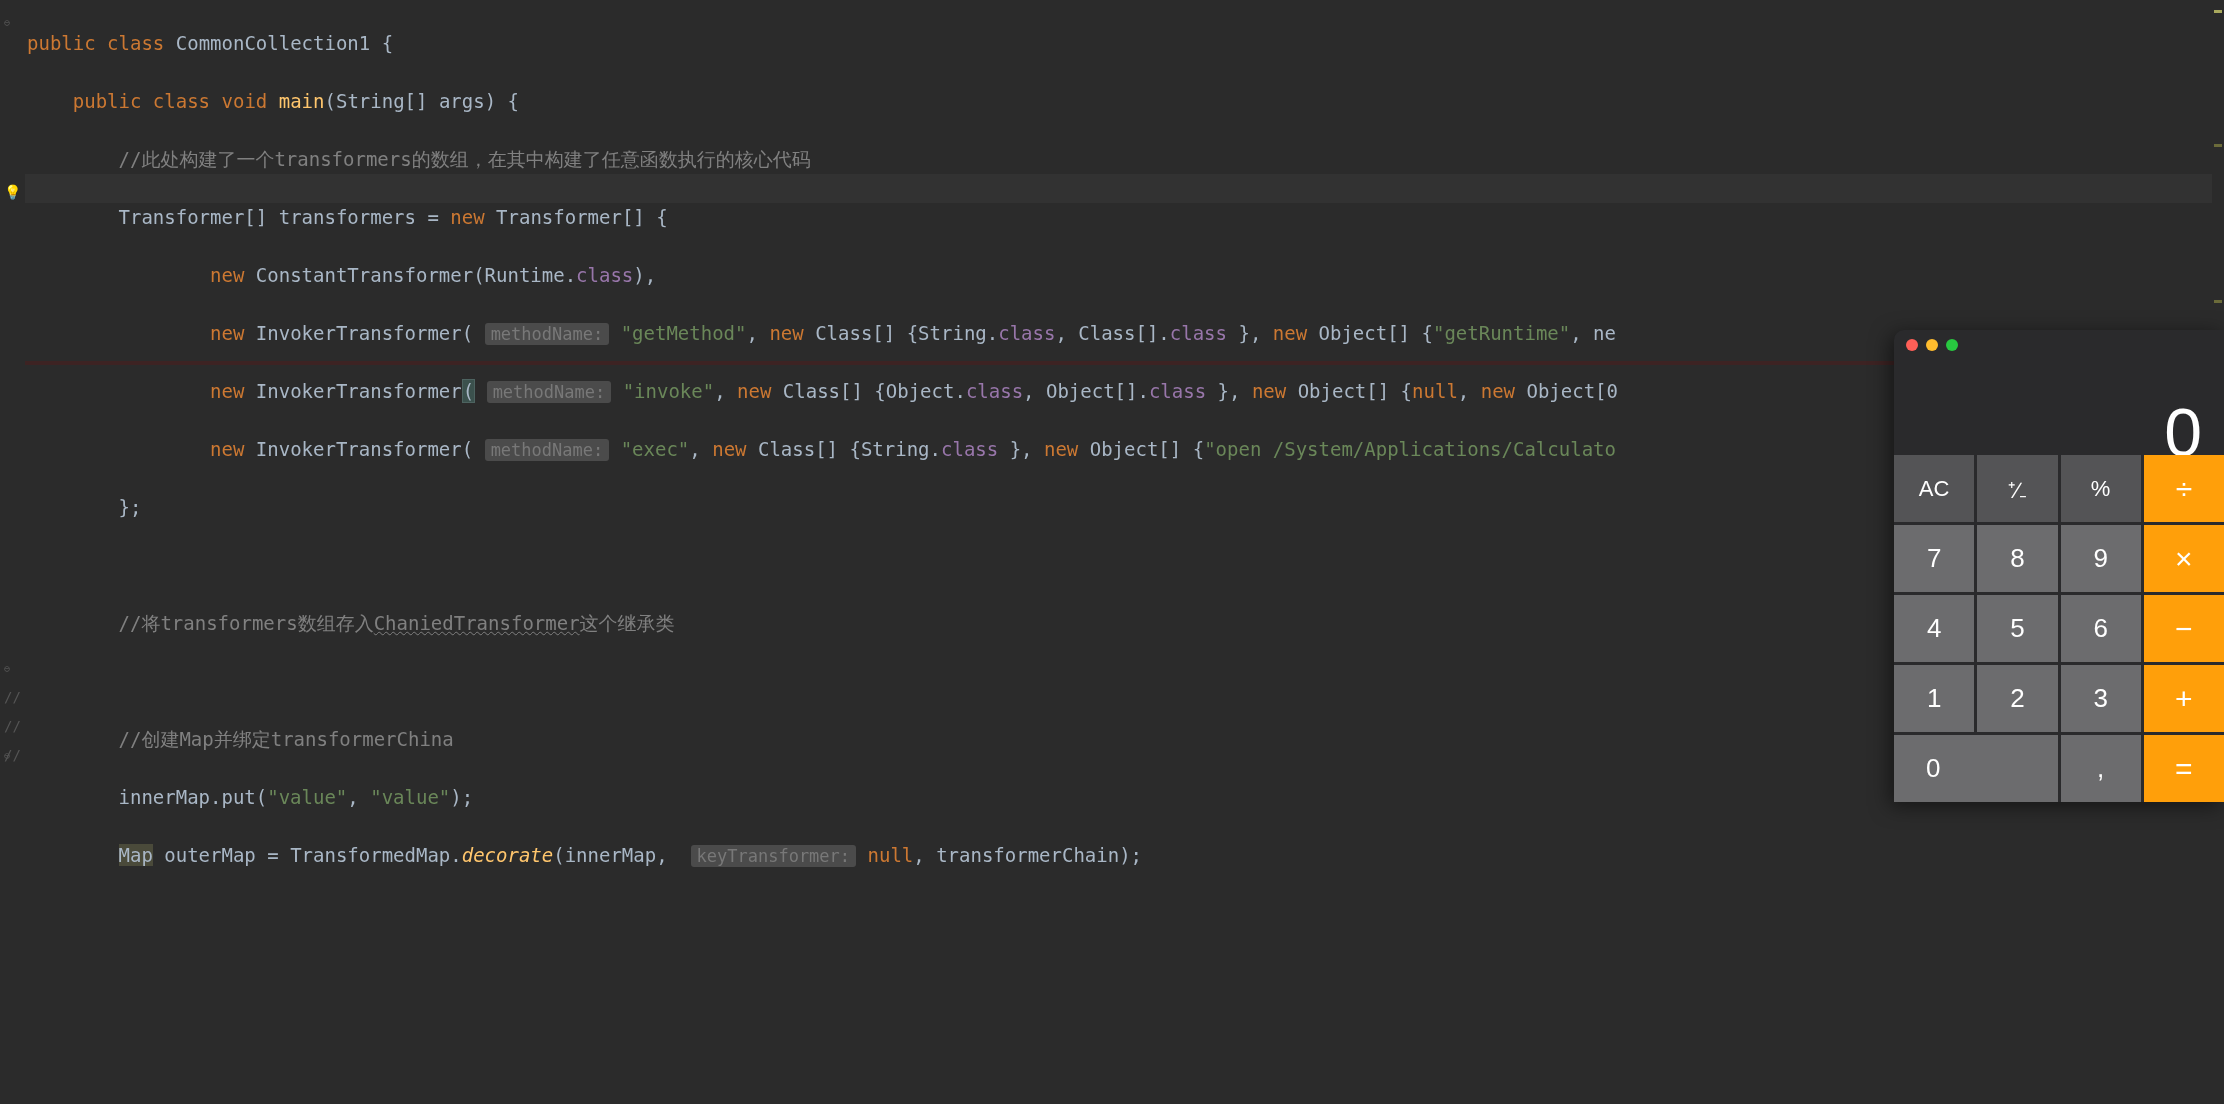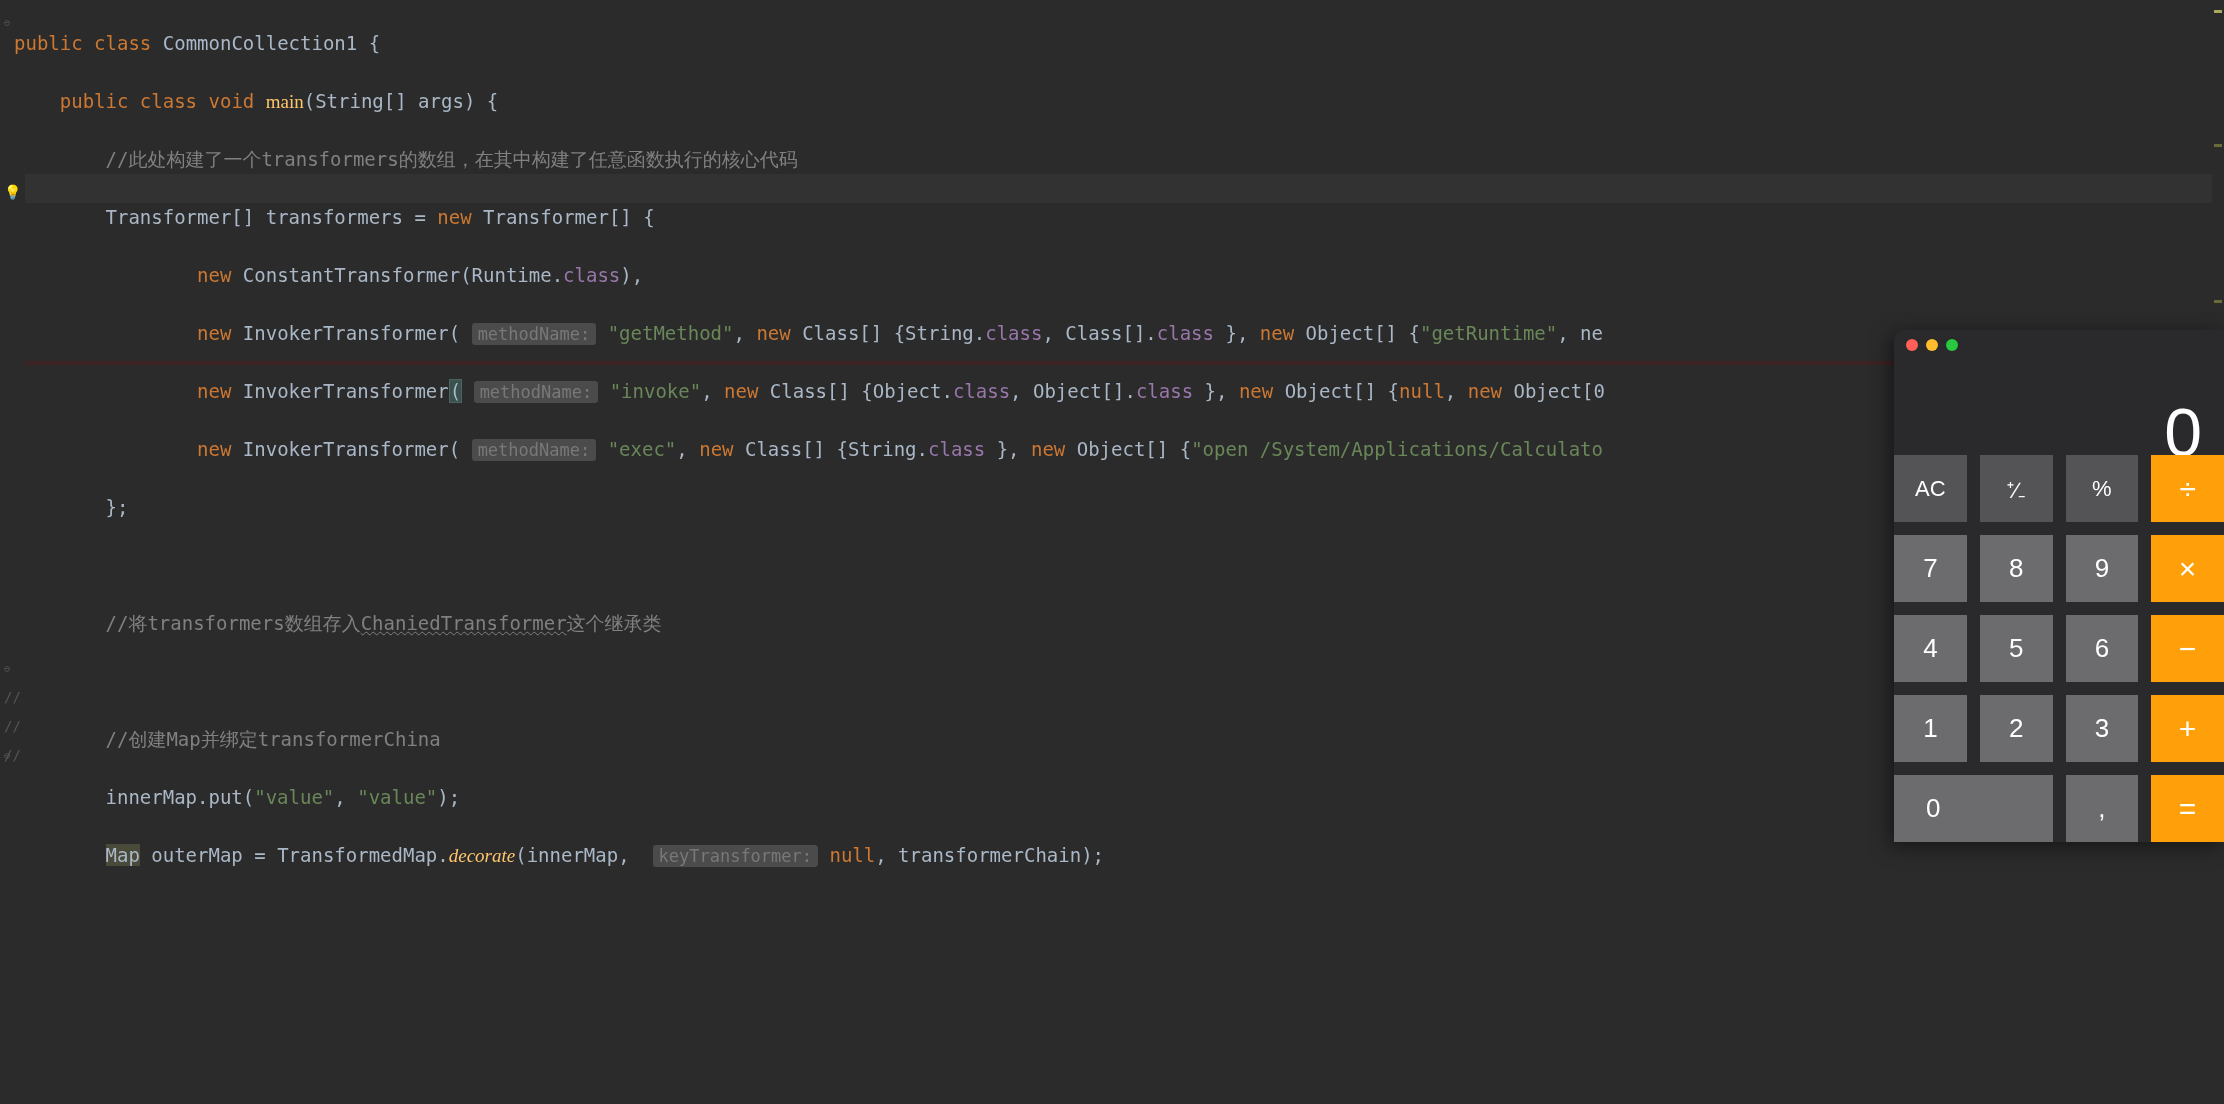--- a/index.html
+++ b/index.html
@@ -13,21 +13,21 @@
       width: 2224px;
       height: 1104px;
       position: relative;
     }
     .editor {
       position: absolute;
       top: 0;
       left: 0;
       width: 100%;
       height: 100%;
-      padding-left: 14px;
+      padding-left: 27px;
       white-space: pre;
     }
     .gutter {
       position: absolute;
       left: 0;
       top: 0;
       width: 25px;
       height: 100%;
       background: #2b2b2b;
     }
@@ -52,21 +52,21 @@
       background: #3d2323;
       position: absolute;
       left: 0;
       width: 100%;
       height: 4px;
       z-index: -1;
     }
     .kw { color: #cc7832; }
     .str { color: #6a8759; }
     .cm { color: #808080; }
-    .fn { color: #ffc66d; font-family: Liberation Serif, serif; }
+    .fn { color: #ffc66d; }
     .fld { color: #9876aa; }
     .paramhint {
       background: #4b4b4b;
       color: #787878;
       padding: 1px 6px;
       border-radius: 3px;
       font-size: 17px;
       margin-top: 27px;
     }
     .underline { text-decoration: underline wavy #808080; text-decoration-thickness: 1px; }
@@ -106,21 +106,21 @@
       font-weight: 200;
       text-align: right;
       padding: 0 22px 8px 0;
       display: flex;
       align-items: flex-end;
       justify-content: flex-end;
     }
     .calc-grid {
       display: grid;
       grid-template-columns: repeat(4, 1fr);
-      gap: 13px;
+      gap: 3px;
       background: #2a2a2c;
     }
     .calc-btn {
       height: 67px;
       display: flex;
       align-items: center;
       justify-content: center;
       font-size: 26px;
       color: #fff;
       cursor: pointer;

